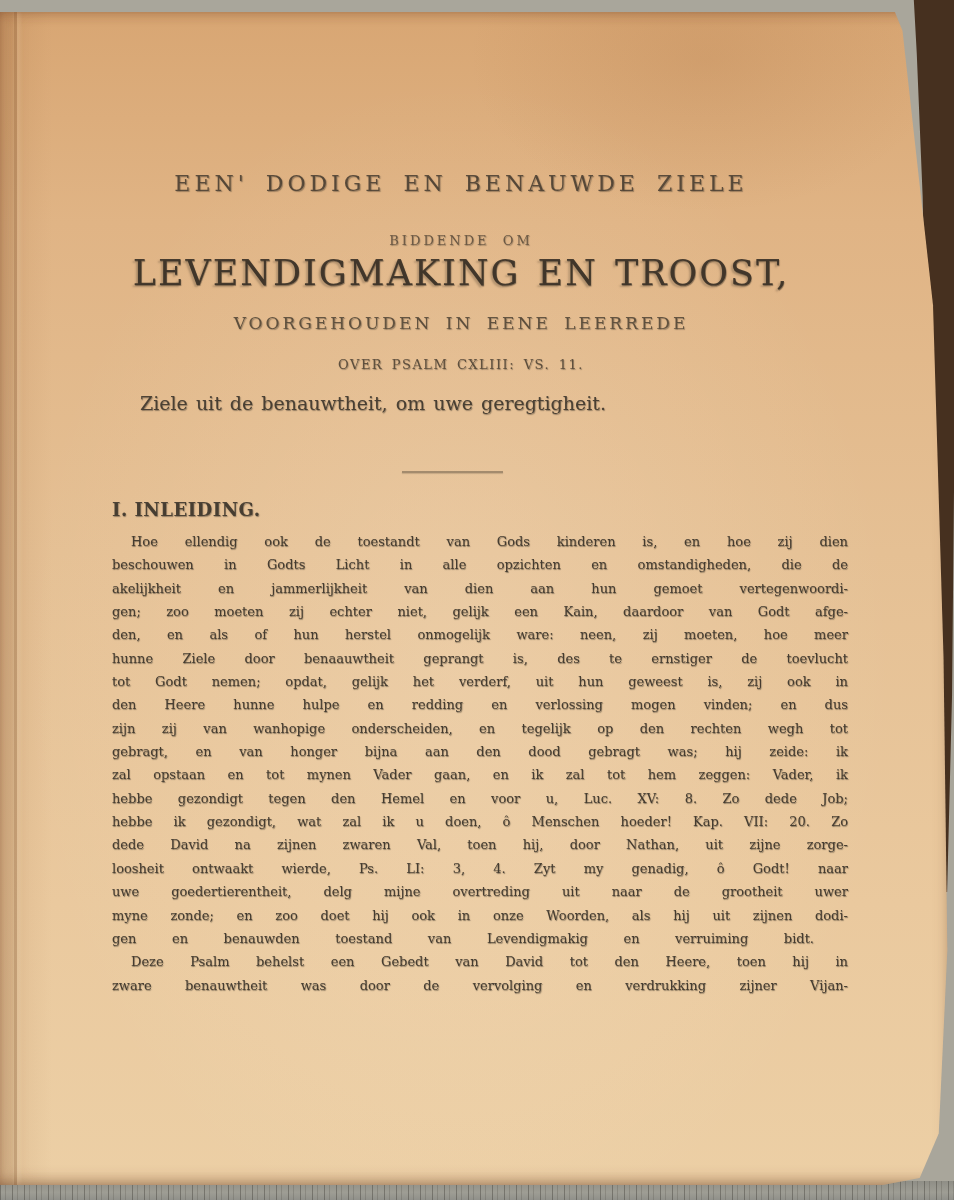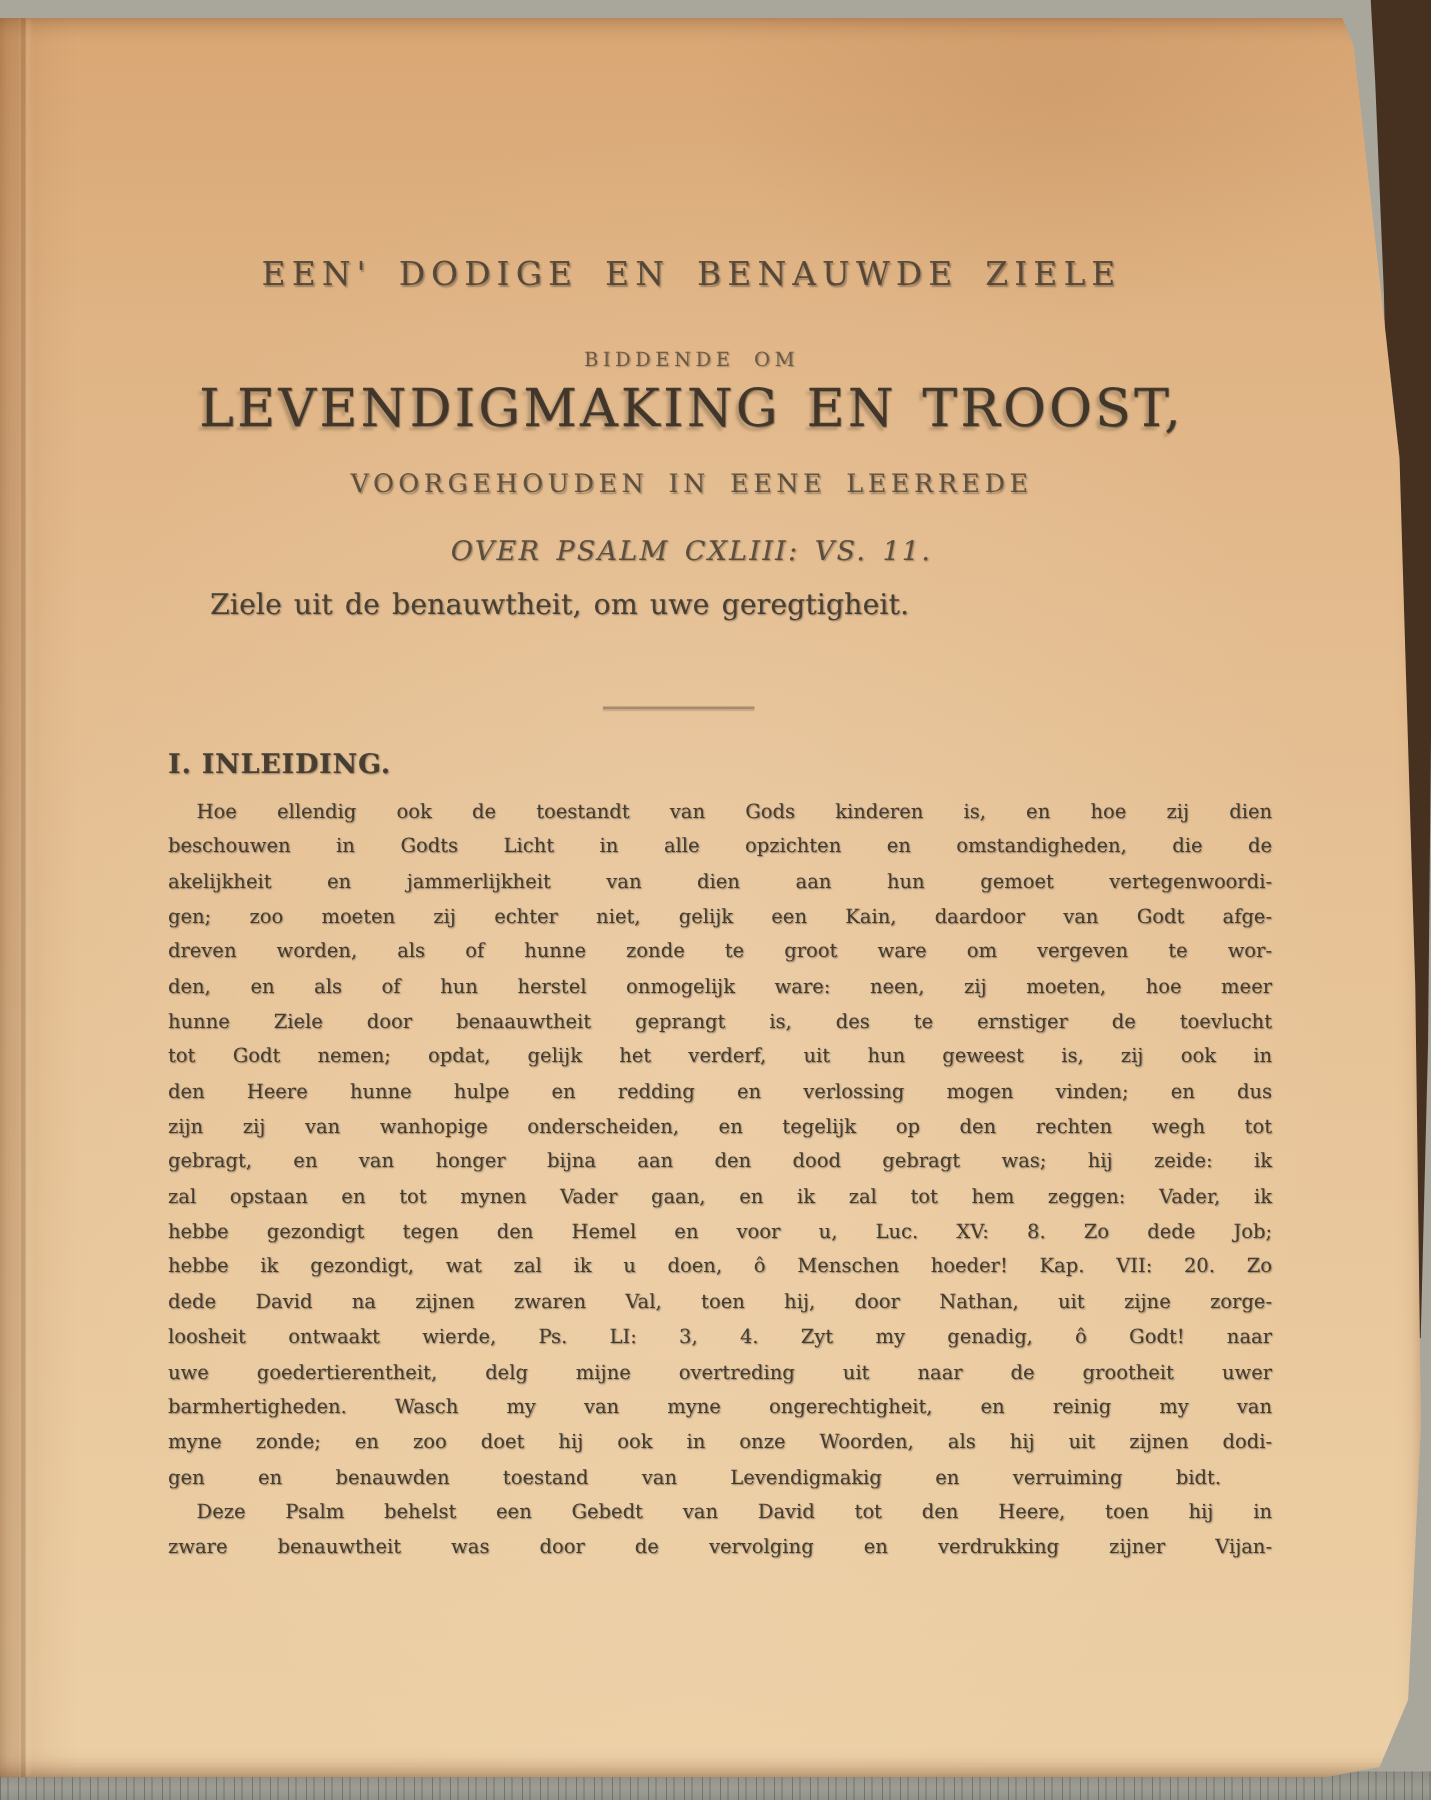--- a/index.html
+++ b/index.html
@@ -46,22 +46,22 @@
   .content{filter:blur(0.25px);}
   .cblock{position:absolute;left:92px;width:738px;text-align:center;color:rgba(70,60,48,.85);}
   .h-small{top:159px;font-size:22px;letter-spacing:4px;word-spacing:7px;
     text-shadow:1px 1.2px 1px rgba(85,72,55,.5);}
   .h-bidd{top:221px;font-size:13px;letter-spacing:3px;word-spacing:6px;color:rgba(84,71,55,.78);
     text-shadow:.8px .8px 1px rgba(85,72,55,.45);}
   .h-title{top:241px;font-size:35px;letter-spacing:2px;word-spacing:4px;color:rgba(56,48,38,.9);
     text-shadow:-2px 2.4px 2px rgba(95,78,58,.35), .6px .6px .8px rgba(56,48,38,.5);}
   .h-sub1{top:301px;font-size:17px;letter-spacing:3px;word-spacing:5px;color:rgba(76,65,50,.82);
     text-shadow:.9px 1px 1px rgba(85,72,55,.5);}
-  .h-sub2{top:345px;font-size:18px;letter-spacing:1.5px;word-spacing:3px;color:rgba(76,65,50,.85);
-    text-shadow:.8px .9px 1px rgba(85,72,55,.5);font-style:italic;}
+  .h-sub2{top:345px;font-size:13px;letter-spacing:1.5px;word-spacing:3px;color:rgba(76,65,50,.85);
+    text-shadow:.8px .9px 1px rgba(85,72,55,.5);}
   .motto{position:absolute;left:112px;top:378px;width:734px;font-size:19px;line-height:27.5px;
     color:rgba(62,54,44,.9);text-shadow:.7px .9px 1.1px rgba(77,66,52,.55);}
   .motto .m1{text-align:justify;text-align-last:justify;}
   .motto .m2{padding-left:28px;word-spacing:2px;}
   .rule{position:absolute;left:402px;top:459px;width:101px;height:2px;
     background:rgba(96,82,64,.5);box-shadow:0 1px 1px rgba(96,82,64,.25);}
   .inlead{position:absolute;left:112px;top:487px;font-size:18px;letter-spacing:.5px;
     color:rgba(62,54,44,.9);text-shadow:.7px .9px 1.1px rgba(77,66,52,.55);font-weight:bold;}
   .body{position:absolute;left:112px;top:518px;width:736px;font-size:13px;line-height:23.35px;
     color:rgba(60,52,42,.92);text-shadow:.6px .8px 1px rgba(77,66,52,.6);}
@@ -92,34 +92,32 @@
 
       <div class="rule"></div>
 
       <div class="inlead">I. INLEIDING.</div>
 
       <div class="body">
         <div class="bl ind">Hoe ellendig ook de toestandt van Gods kinderen is, en hoe zij dien</div>
         <div class="bl">beschouwen in Godts Licht in alle opzichten en omstandigheden, die de</div>
         <div class="bl">akelijkheit en jammerlijkheit van dien aan hun gemoet vertegenwoordi-</div>
         <div class="bl">gen; zoo moeten zij echter niet, gelijk een Kain, daardoor van Godt afge-</div>
-        <div class="bl">dreven worden, als of hunne zonde te groot ware om vergeven te wor-</div>
         <div class="bl">den, en als of hun herstel onmogelijk ware: neen, zij moeten, hoe meer</div>
         <div class="bl">hunne Ziele door benaauwtheit geprangt is, des te ernstiger de toevlucht</div>
         <div class="bl">tot Godt nemen; opdat, gelijk het verderf, uit hun geweest is, zij ook in</div>
         <div class="bl">den Heere hunne hulpe en redding en verlossing mogen vinden; en dus</div>
         <div class="bl">zijn zij van wanhopige onderscheiden, en tegelijk op den rechten wegh tot</div>
         <div class="bl">gebragt, en van honger bijna aan den dood gebragt was; hij zeide: ik</div>
         <div class="bl">zal opstaan en tot mynen Vader gaan, en ik zal tot hem zeggen: Vader, ik</div>
         <div class="bl">hebbe gezondigt tegen den Hemel en voor u, Luc. XV: 8. Zo dede Job;</div>
         <div class="bl">hebbe ik gezondigt, wat zal ik u doen, ô Menschen hoeder! Kap. VII: 20. Zo</div>
         <div class="bl">dede David na zijnen zwaren Val, toen hij, door Nathan, uit zijne zorge-</div>
         <div class="bl">loosheit ontwaakt wierde, Ps. LI: 3, 4. Zyt my genadig, ô Godt! naar</div>
         <div class="bl">uwe goedertierentheit, delg mijne overtreding uit naar de grootheit uwer</div>
-        <div class="bl">barmhertigheden. Wasch my van myne ongerechtigheit, en reinig my van</div>
         <div class="bl">myne zonde; en zoo doet hij ook in onze Woorden, als hij uit zijnen dodi-</div>
         <div class="bl pe">gen en benauwden toestand van Levendigmakig en verruiming bidt.</div>
         <div class="bl ind">Deze Psalm behelst een Gebedt van David tot den Heere, toen hij in</div>
         <div class="bl">zware benauwtheit was door de vervolging en verdrukking zijner Vijan-</div>
       </div>
     </div>
   </div>
 </div>
 
 </body></html>

